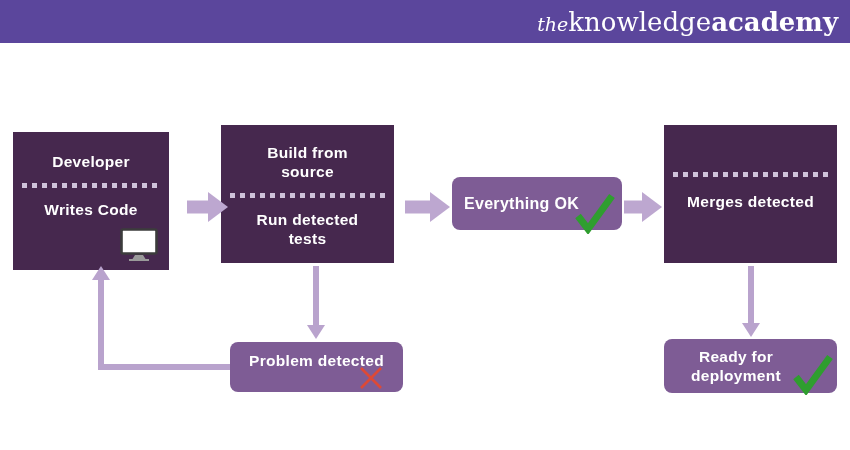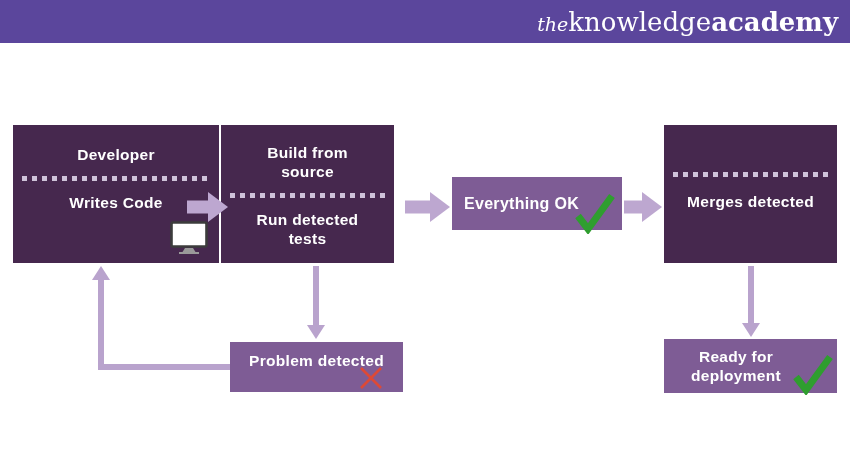--- a/index.html
+++ b/index.html
@@ -27,30 +27,30 @@
     box-sizing:border-box; display:flex; flex-direction:column; align-items:center;
     text-align:center; letter-spacing:0.3px;
   }
   .box-title, .box-subtitle { font-size:15.5px; font-weight:600; line-height:19px; }
   .dotted-divider {
     height:5px; width:calc(100% - 18px);
     background:repeating-linear-gradient(to right, #cfc3da 0 5px, transparent 5px 10px);
     margin:12px 0;
   }
 
-  #box-developer  { left:13px;  top:125px; width:206px; height:138px; padding-top:20px; }
+  #box-developer  { left:13px;  top:132px; width:156px; height:138px; padding-top:20px; }
   #box-build      { left:221px; top:125px; width:173px; height:138px; padding-top:18px; }
   #box-maintainer { left:664px; top:125px; width:173px; height:138px; padding-top:32px; }
   #box-maintainer .dotted-divider { margin:15px 0; }
   #box-build .box-title { max-width:112px; }
   #box-build .box-subtitle { max-width:128px; }
 
   .result-box {
     position:absolute; background:#7e5c95; color:#ffffff;
-    box-sizing:border-box; letter-spacing:0.3px;
+    box-sizing:border-box; letter-spacing:0.3px;border-radius:8px;
   }
   #box-ok { left:452px; top:177px; width:170px; height:53px; display:flex; align-items:center; }
   #box-ok .result-label { font-size:16px; font-weight:600; padding-left:12px; }
   #box-problem { left:230px; top:342px; width:173px; height:50px; }
   #box-problem .result-label { font-size:15.5px; font-weight:600; text-align:center; margin-top:10px; }
   #box-ready { left:664px; top:339px; width:173px; height:54px; }
   #box-ready .result-label {
     font-size:15.5px; font-weight:600; line-height:19px;
     width:116px; margin:8px 0 0 14px; text-align:center;
   }

